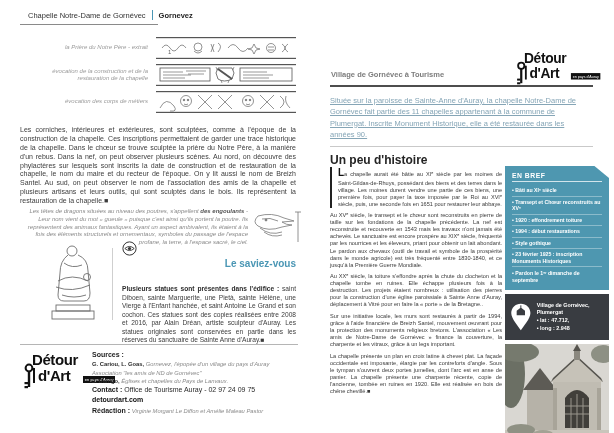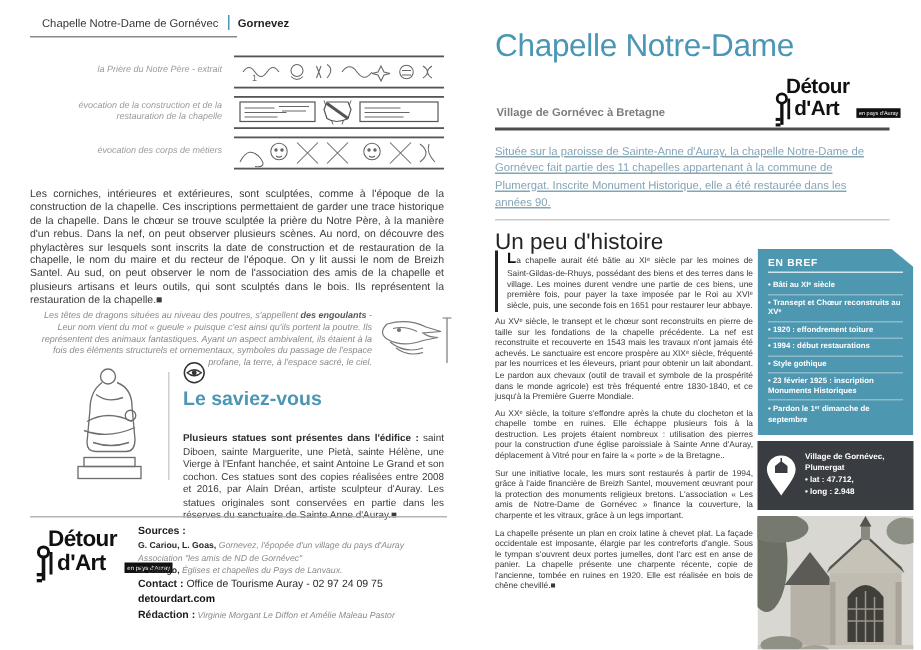--- a/index.html
+++ b/index.html
@@ -22,21 +22,21 @@
 
   .engoulants{left:20px;top:208px;width:282px;display:flex;align-items:flex-start;}
   .engoulants .cap{width:228px;text-align:right;font-size:6px;font-style:italic;color:#8a8a8a;line-height:1.3;}
   .engoulants .cap b{color:#555;}
   .dragon{width:50px;height:38px;margin-left:4px;}
 
   .pieta{left:42px;top:243px;width:62px;height:80px;}
   .saviez-sep{left:112px;top:248px;width:1px;height:72px;background:#cfcfcf;}
   .saviez{left:122px;top:241px;width:174px;}
   .eye{width:15px;height:15px;display:block;margin-bottom:2px;}
-  .saviez-h{font-size:13px;font-weight:bold;color:#4a96b4;margin-bottom:16px;}
+  .saviez-h{font-size:10px;font-weight:bold;color:#4a96b4;margin-bottom:16px;text-align:right;}
   .saviez-t{font-size:6.6px;line-height:1.3;text-align:justify;color:#3c3c3c;}
   .saviez-t .lead{font-weight:bold;color:#2c2c2c;}
 
   .lp-footer-rule{left:20px;top:344px;width:278px;height:1px;background:#b5b5b5;}
 
   .logo{position:relative;color:#111;}
   .logo .l1{font-size:15px;font-weight:bold;letter-spacing:-.4px;line-height:1;}
   .logo .l2{font-size:15px;font-weight:bold;letter-spacing:-.4px;line-height:1;
             border-left:2px solid #111;padding-left:3px;margin-left:1px;margin-top:1px;display:inline-block;}
   .logo .tag{display:inline-block;background:#111;color:#fff;font-size:4px;padding:1px 2px;margin-top:2px;margin-left:8px;}
@@ -50,21 +50,21 @@
   .sources .contact{font-size:7px;color:#2a2a2a;}
   .sources .site{font-weight:bold;color:#111;}
 
   
   .rp-title{left:330px;top:20px;font-size:21px;color:#4a96b4;line-height:1.08;letter-spacing:-.2px;}
   .rp-subtitle{left:331px;top:70px;font-size:7.5px;font-weight:bold;color:#7c7c7c;}
   .rp-logo{left:524px;top:18px;transform:scale(.92);transform-origin:top left;}
   .rp-rule-dark{left:330px;top:85px;width:263px;height:2px;background:#4d4d4d;}
   .rp-intro{left:330px;top:95px;width:252px;font-size:7.5px;line-height:1.5;color:#85a5b6;text-decoration:underline;}
   .rp-rule-thin{left:330px;top:146px;width:263px;height:1px;background:#c9c9c9;}
-  .rp-hist-h{left:330px;top:153px;font-size:15px;font-weight:normal;color:#242424;}
+  .rp-hist-h{left:330px;top:153px;font-size:12px;font-weight:bold;color:#242424;}
   .rp-col{left:330px;top:167px;width:172px;font-size:5.6px;line-height:1.26;text-align:justify;color:#3b3b3b;}
   .rp-col p{margin:0 0 4.5px 0;}
   .rp-col .p-first{border-left:2.5px solid #222;padding-left:6px;}
   .rp-col .p-first::first-letter{font-size:10px;font-weight:bold;color:#111;}
 
   .sidebar{left:505px;top:166px;width:104px;}
   .enbref{background:#4e97b0;color:#fff;padding:6px 7px 5px 7px;
           clip-path:polygon(0 0,86% 0,100% 12px,100% 100%,0 100%);}
   .enbref h4{margin:0 0 3px 0;font-size:6.8px;letter-spacing:.5px;border-bottom:1px solid rgba(255,255,255,.75);padding-bottom:2px;}
   .enbref ul{margin:0;padding:0;list-style:none;font-size:5.2px;font-weight:bold;line-height:1.25;}
@@ -205,23 +205,22 @@
   <div class="abs sources">
     <div><span class="lbl">Sources :</span></div>
     <div><span class="b">G. Cariou, L. Goas,</span><span class="i"> Gornevez, l'épopée d'un village du pays d'Auray</span></div>
     <div class="i">Association "les amis de ND de Gornévec"</div>
     <div><span class="b">J. Danigo,</span><span class="i"> Églises et chapelles du Pays de Lanvaux.</span></div>
     <div class="contact"><span class="lbl">Contact :</span><span> Office de Tourisme Auray - 02 97 24 09 75 </span><span class="site">detourdart.com</span></div>
     <div><span class="lbl">Rédaction :</span><span class="i"> Virginie Morgant Le Diffon et Amélie Maleau Pastor</span></div>
   </div>
 
   <div class="abs rp-title">
-    <div>Chapelle Notre-Dame</div>
-  </div>
-  <div class="abs rp-subtitle">Village de Gornévec à Bretagne</div>
+  </div>
+  <div class="abs rp-subtitle">Village de Gornévec à Tourisme</div>
 
   <div class="abs logo rp-logo">
     <svg class="key" width="12" height="26" viewBox="0 0 12 26">
       <circle cx="6" cy="5" r="3.4" fill="none" stroke="#111" stroke-width="2"></circle>
       <rect x="4.8" y="8" width="2.4" height="16" fill="#111"></rect>
       <rect x="1.5" y="19" width="3.5" height="2.2" fill="#111"></rect>
       <rect x="1.5" y="23" width="3.5" height="2.2" fill="#111"></rect>
     </svg>
     <div class="l1">Détour</div>
     <div class="l2">d'Art</div>

